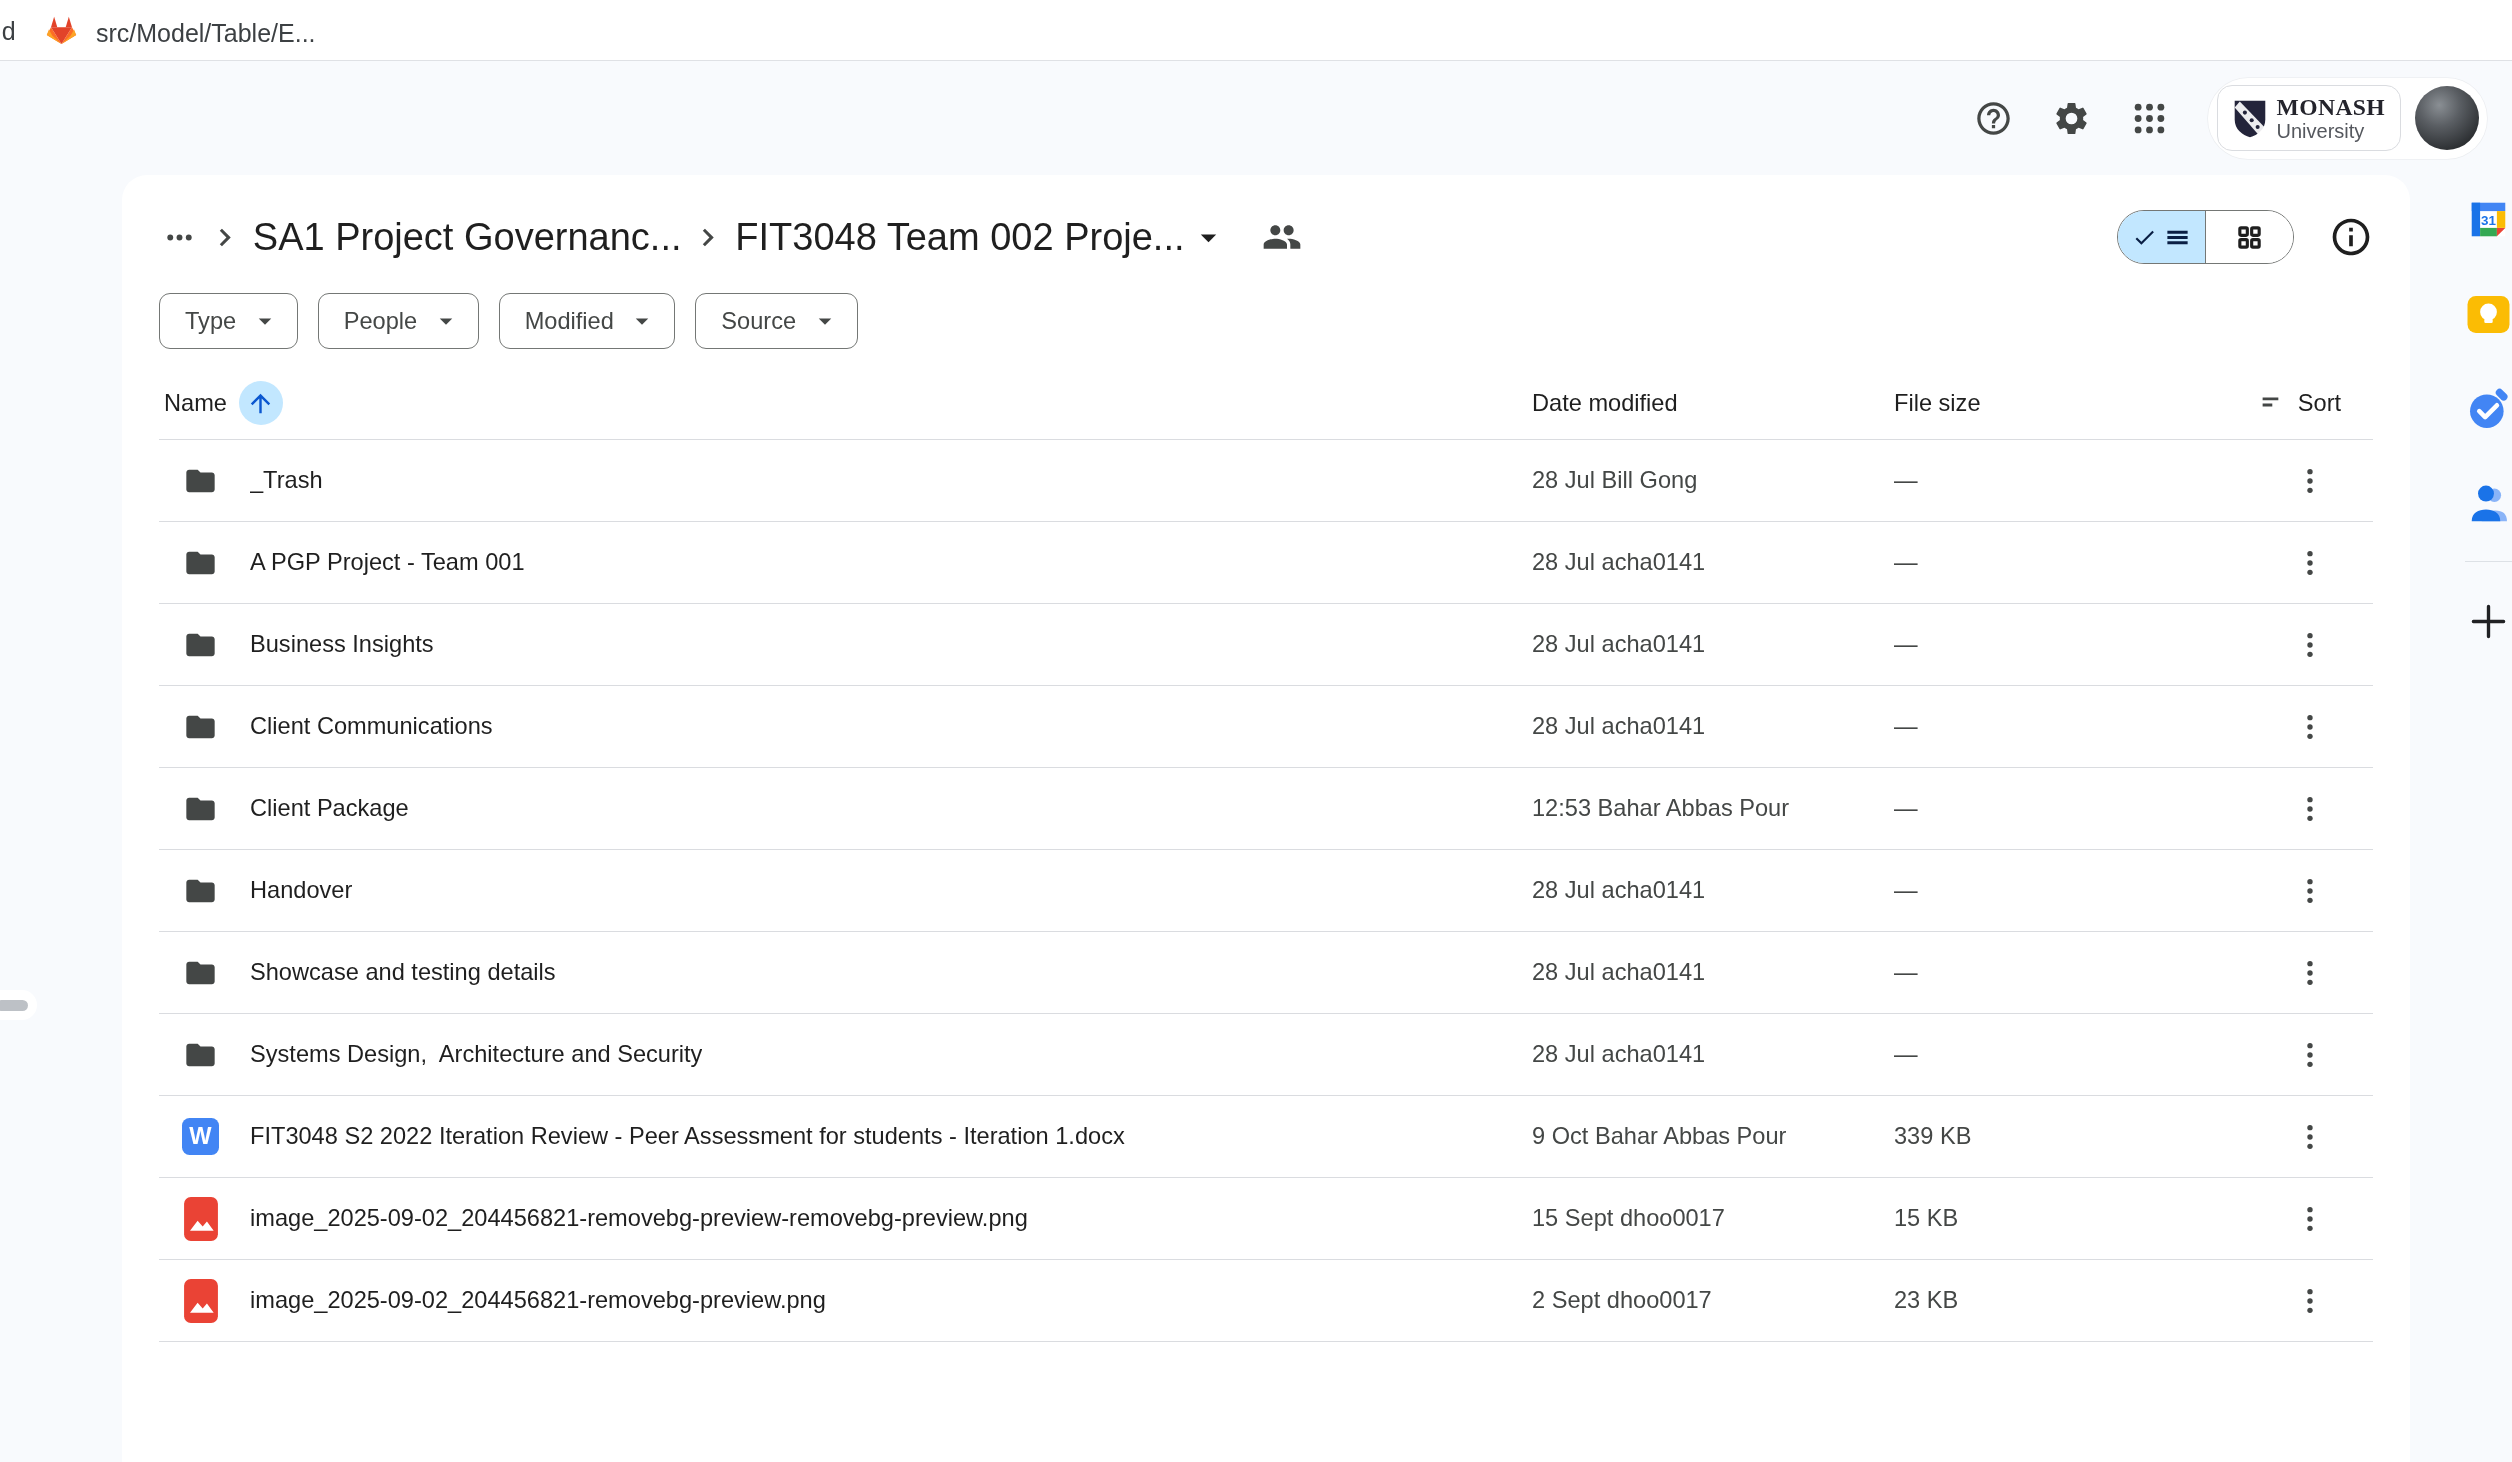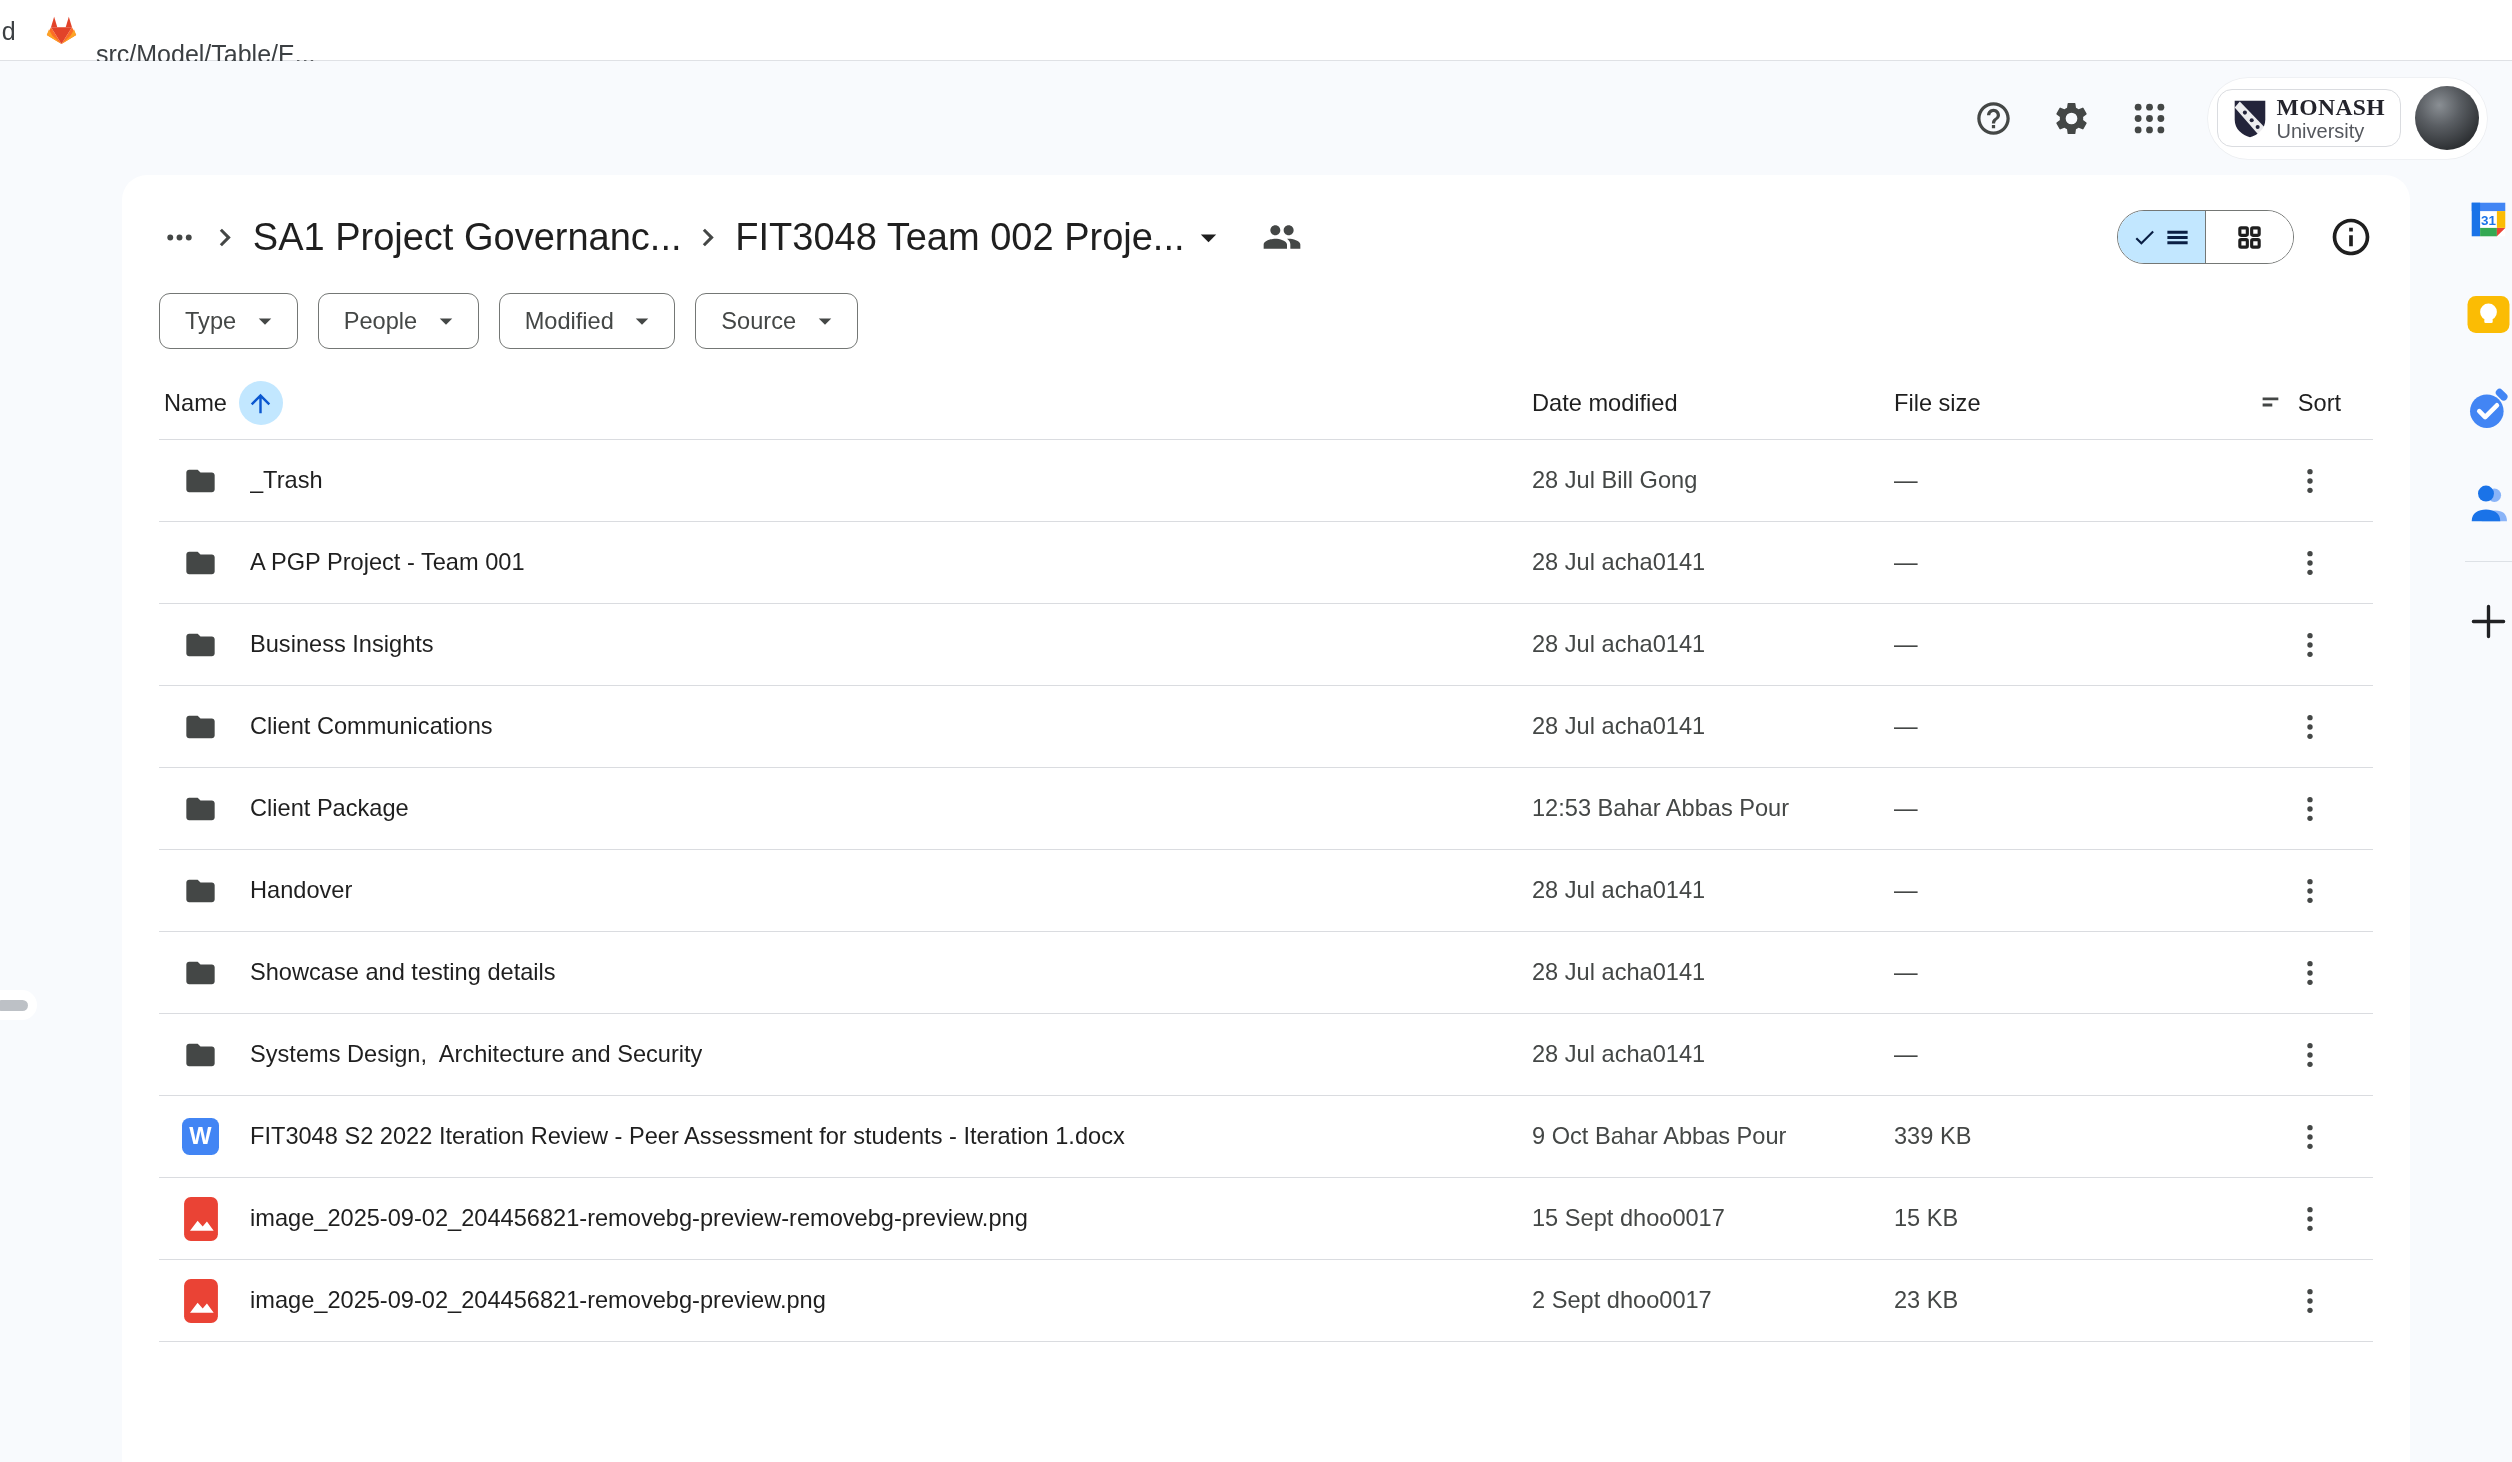--- a/index.html
+++ b/index.html
@@ -7,39 +7,39 @@
     position:relative;width:2512px;height:1462px;overflow:hidden;
     background:#ffffff;font-family:"Liberation Sans","DejaVu Sans",sans-serif;
     -webkit-font-smoothing:antialiased;color:#1f1f1f;
   }
   svg{display:block;}
 
   
   .tabstrip{position:absolute;top:0;left:0;right:0;height:60px;background:#fff;border-bottom:0.8px solid #dfe1e5;}
   .tab-fragment{position:absolute;left:1.7px;top:17px;font-size:25px;color:#3c4043;}
   .tab-favicon{position:absolute;left:44px;top:13.5px;width:35px;height:34px;}
-  .tab-title{position:absolute;left:96px;top:18.5px;font-size:25px;color:#3c4043;white-space:nowrap;margin-top:21px;}
+  .tab-title{position:absolute;left:96px;top:18.5px;font-size:25px;color:#3c4043;white-space:nowrap;}
 
   
   .app{position:absolute;top:61px;left:0;right:0;bottom:0;background:#f8fafd;}
 
   
   .searchbar{position:absolute;left:119px;top:17.7px;width:1212px;height:77px;border-radius:39px;
     background:#e9eef6;display:flex;align-items:center;padding:0 29px;box-sizing:border-box;}
   .searchbar .mag{width:35px;height:35px;flex:0 0 auto;}
   .search-input{flex:1;border:none;outline:none;background:transparent;margin-left:22px;
     font-size:26px;color:#444746;font-family:inherit;}
   .search-input::placeholder{color:#444746;opacity:1;}
   .tune-btn{width:40px;height:40px;flex:0 0 auto;cursor:pointer;}
 
   .header-actions{position:absolute;right:25px;top:11.8px;height:91px;display:flex;align-items:center;gap:39px;}
   .hdr-icon{width:39px;height:39px;cursor:pointer;}
   .account-pill{height:81px;border-radius:40px;background:#fff;display:flex;align-items:center;
     padding:7.6px 8.4px 7.6px 8.4px;gap:13.5px;box-sizing:border-box;box-shadow:0 0 0 0.8px #eceef1;}
-  .org-box{height:58px;border:0.8px solid #dadce0;border-radius:15px;background:#fff;display:flex;
+  .org-box{height:66px;border:0.8px solid #dadce0;border-radius:15px;background:#fff;display:flex;
     align-items:center;padding:0 15px;gap:10px;box-sizing:border-box;}
   .org-shield{width:34px;height:39px;}
   .org-text{line-height:1;}
   .org-line1{font-family:"Liberation Serif","DejaVu Serif",serif;font-weight:700;font-size:23.6px;color:#24242c;letter-spacing:0.4px;}
   .org-line2{font-size:20px;color:#55585e;margin-top:1.7px;}
   .avatar{width:64px;height:64px;border-radius:50%;
     background:radial-gradient(circle at 38% 30%,#8a8f94 0%,#5a5e63 35%,#2e3134 75%,#202326 100%);}
 
   
   .content-card{position:absolute;left:122px;top:114px;width:2288px;bottom:0;background:#fff;

